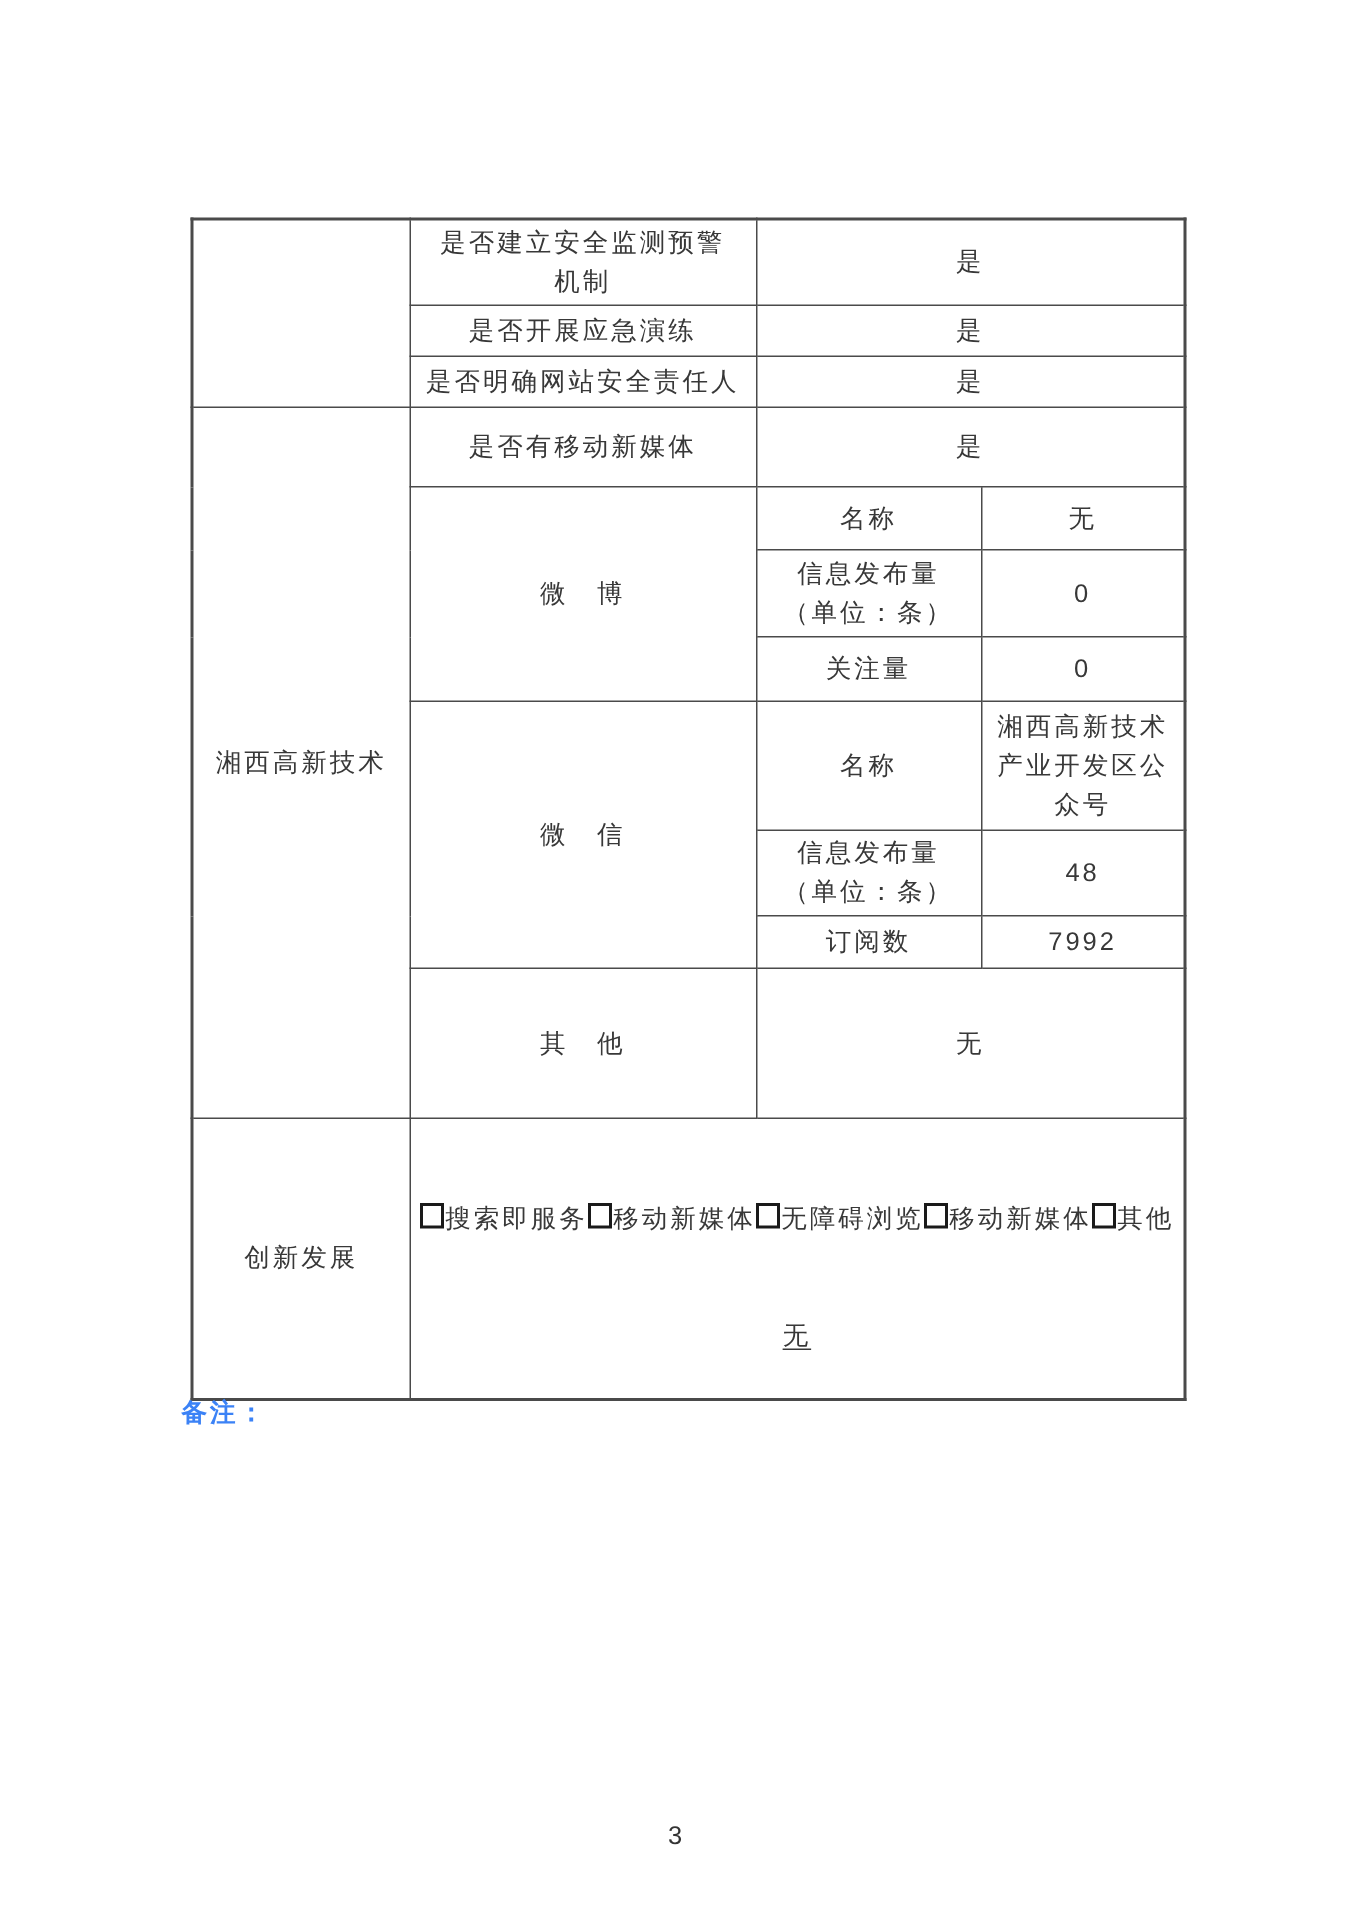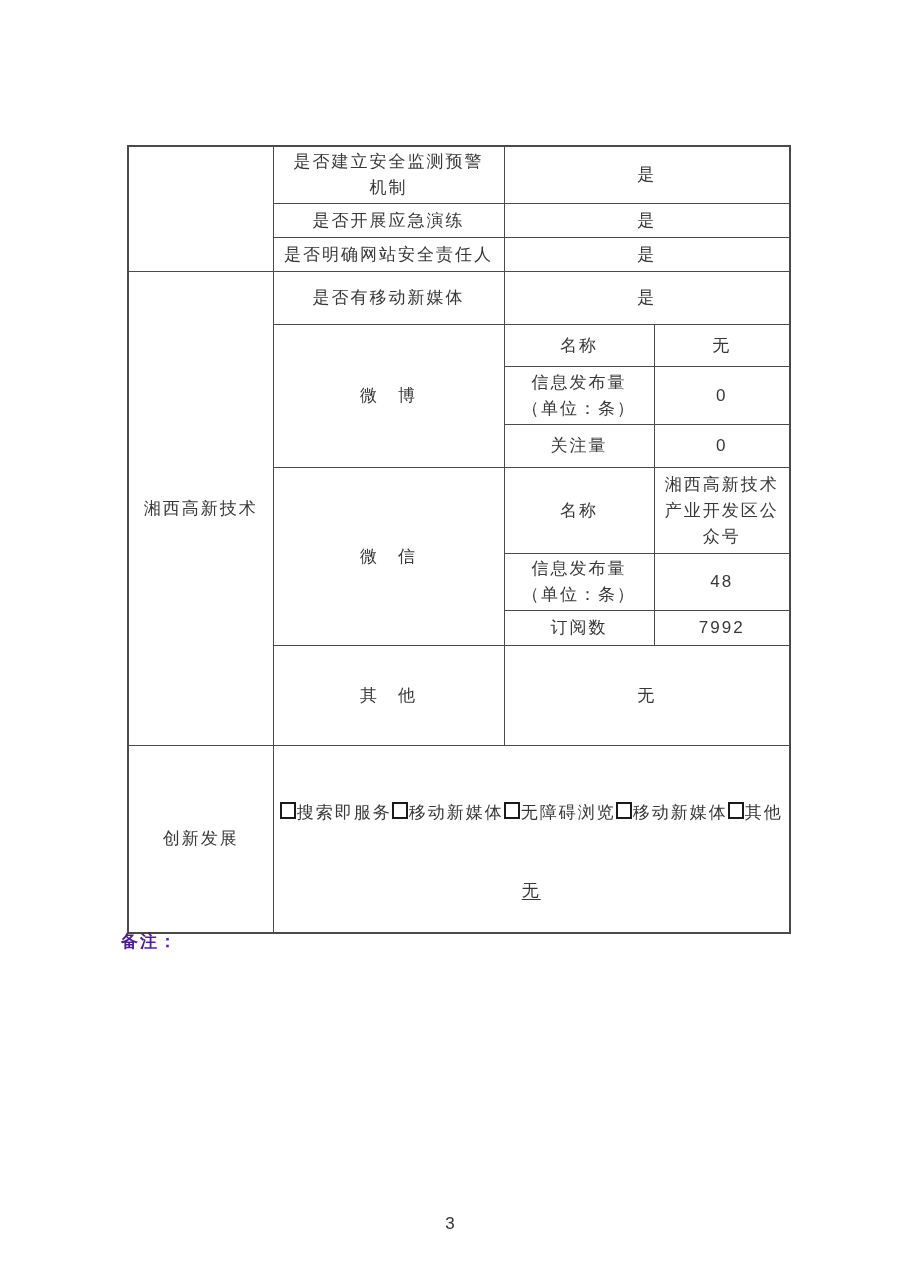--- a/index.html
+++ b/index.html
@@ -62,21 +62,21 @@
     background: #ffffff;
   }
   .underlined { text-decoration: underline; text-underline-offset: 3px; }
   .notes {
     position: absolute;
     left: 121px;
     top: 894px;
     font-size: 17px;
     font-weight: bold;
     letter-spacing: 2px;
-    color: #4c1d95;
+    color: #3b82f6;
   }
   .pagenum {
     position: absolute;
     left: 0;
     top: 1178px;
     width: 100%;
     text-align: center;
     font-size: 17px;
     color: #333333;
   }

